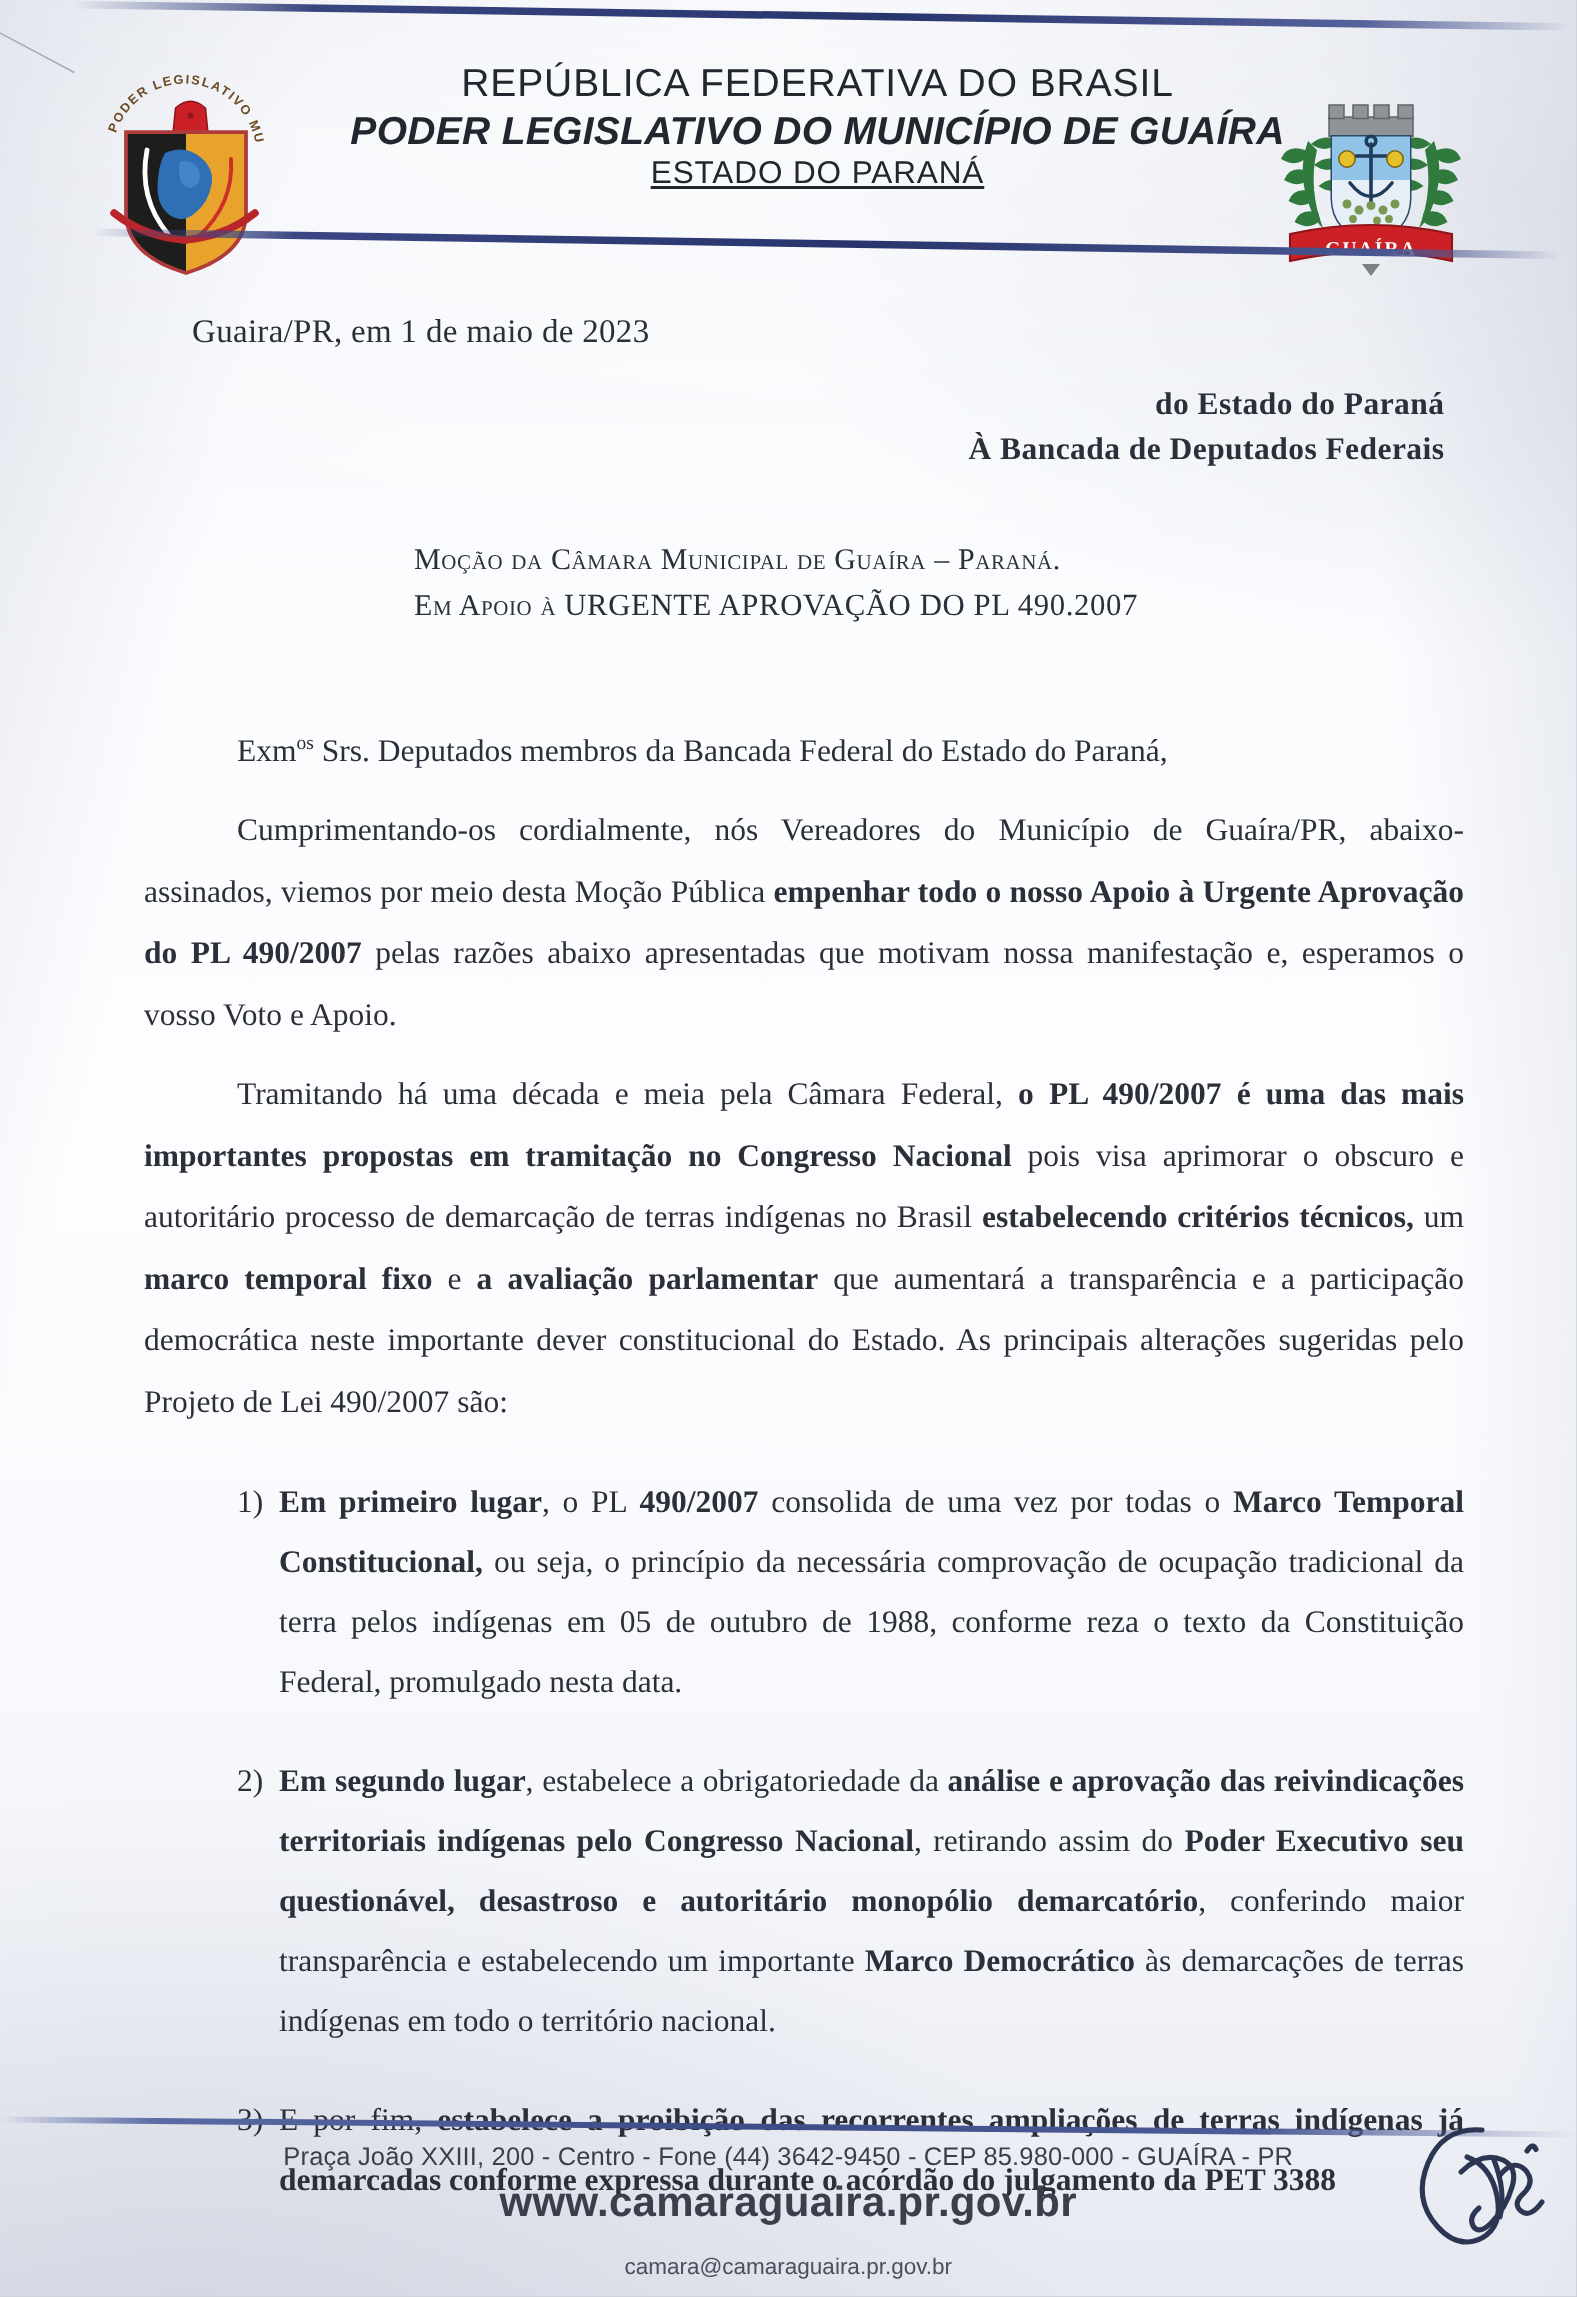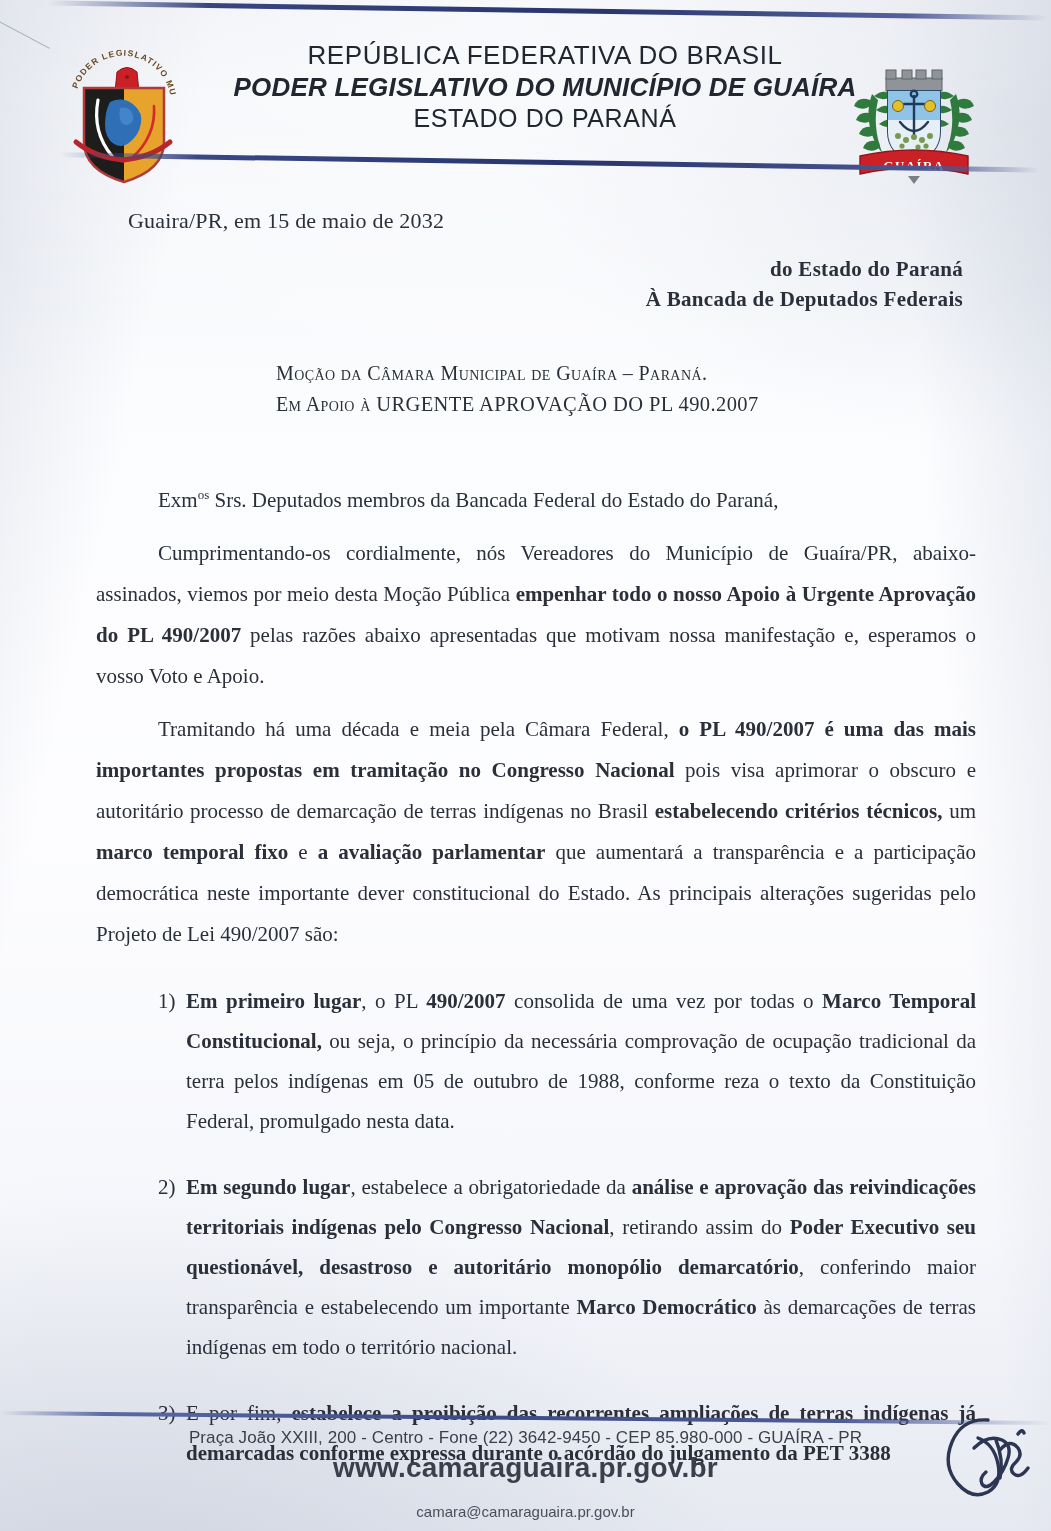--- a/index.html
+++ b/index.html
@@ -81,21 +81,21 @@
     margin-left: 20px;
   }
   .hdr-line1 { font-size: 26px; letter-spacing: 0.6px; }
   .hdr-line2 {
     font-size: 26px;
     font-weight: bold;
     font-style: italic;
     letter-spacing: 0.2px;
     margin-top: 1px;
   }
-  .hdr-line3 { font-size: 25px; letter-spacing: 0.6px; margin-top: 2px; }
+  .hdr-line3 { font-size: 21px; letter-spacing: 0.6px; margin-top: 2px; text-decoration: underline; }
 
   
   #emblem-left {
     position: absolute;
     left: 62px; top: 28px;
     width: 122px; height: 140px;
   }
   #emblem-right {
     position: absolute;
     left: 846px; top: 38px;
@@ -291,21 +291,21 @@
         <path d="M14 96 q54 -12 108 0 l0 18 q-54 -12 -108 0 z" fill="#cc2027" stroke="#8e161b" stroke-width="1.4"></path>
         <text x="68" y="110" text-anchor="middle" font-family="Liberation Serif, serif" font-size="13" font-weight="bold" fill="#ffffff" letter-spacing="1.4">GUAÍRA</text>
         <path d="M62 116 l6 8 l6 -8 z" fill="#7d7f84"></path>
       </svg>
     </div>
 
   </div>
 
   <div class="rule-under-header"></div>
 
-  <div class="date-line">Guaira/PR, em 15 de maio de 2032</div>
+  <div class="date-line">Guaira/PR, em 1 de maio de 2023</div>
 
   <div class="addressee">
     <div>do Estado do Paraná</div>
     <div>À Bancada de Deputados Federais</div>
   </div>
 
   <div class="moc-title">
     <div>Moção da Câmara Municipal de Guaíra – Paraná.</div>
     <div><span>Em Apoio à </span><span class="caps-full">URGENTE APROVAÇÃO DO PL 490.2007</span></div>
   </div>
@@ -331,21 +331,21 @@
         <span class="marker">3)</span>
         <span><span>E por fim, </span><b>estabelece a proibição das recorrentes ampliações de terras indígenas já demarcadas conforme expressa durante o acórdão do julgamento da PET 3388</b></span>
       </li>
     </ol>
 
   </div>
 
   <div class="rule-footer"></div>
 
   <div id="footer">
-    <div class="foot-addr">Praça João XXIII, 200 - Centro - Fone (22) 3642-9450 - CEP 85.980-000 - GUAÍRA - PR</div>
+    <div class="foot-addr">Praça João XXIII, 200 - Centro - Fone (44) 3642-9450 - CEP 85.980-000 - GUAÍRA - PR</div>
     <div class="foot-site">www.camaraguaira.pr.gov.br</div>
     <div class="foot-mail">camara@camaraguaira.pr.gov.br</div>
   </div>
 
   <div id="signature">
     <svg viewBox="0 0 120 120" width="120" height="120" aria-hidden="true">
       <g fill="none" stroke="#2c3652" stroke-width="3.4" stroke-linecap="round" stroke-linejoin="round">
         <path d="M58 16 q-26 -2 -36 22 q-10 24 6 42 q14 16 30 8 q14 -8 10 -28 q-4 -20 -20 -26"></path>
         <path d="M44 44 q14 -14 28 -8 q10 5 6 18 q-4 14 -14 24 q-8 8 -12 2 q-3 -6 4 -12"></path>
         <path d="M66 36 q8 20 4 38"></path>

